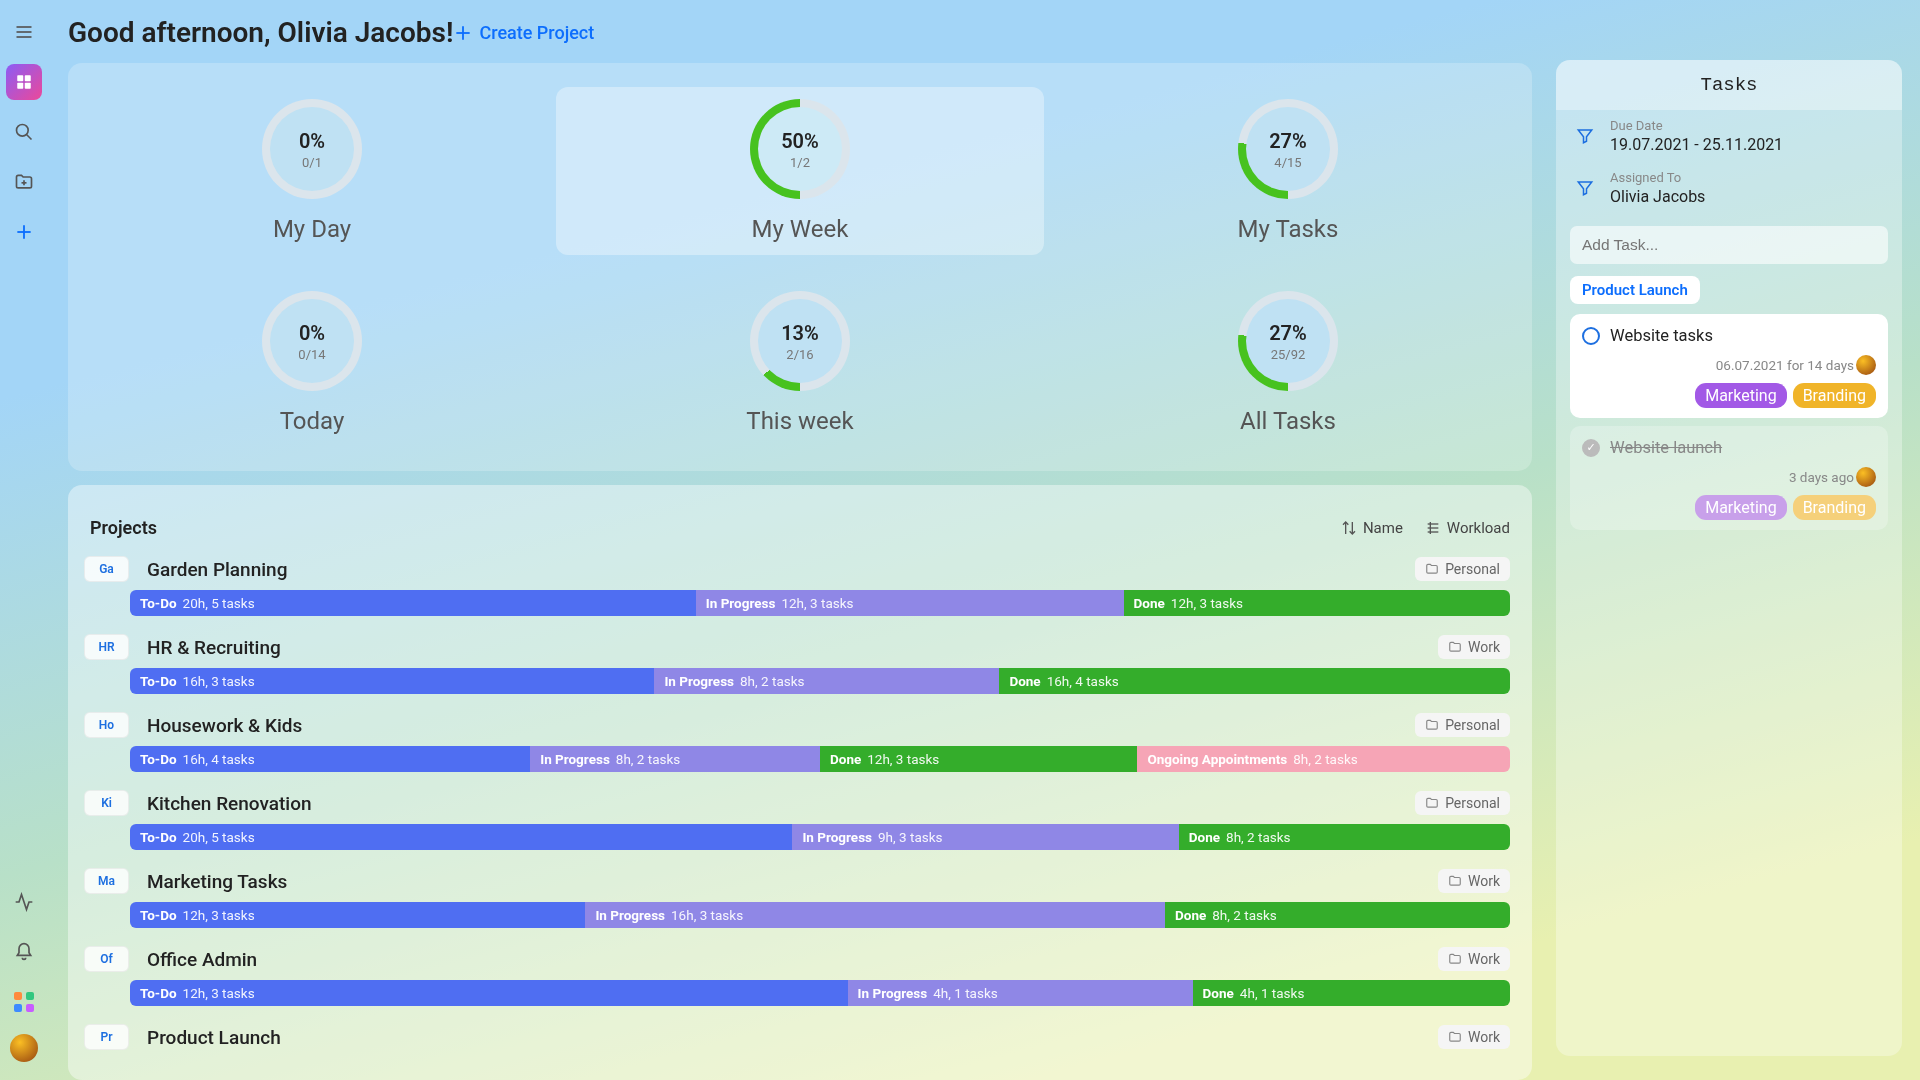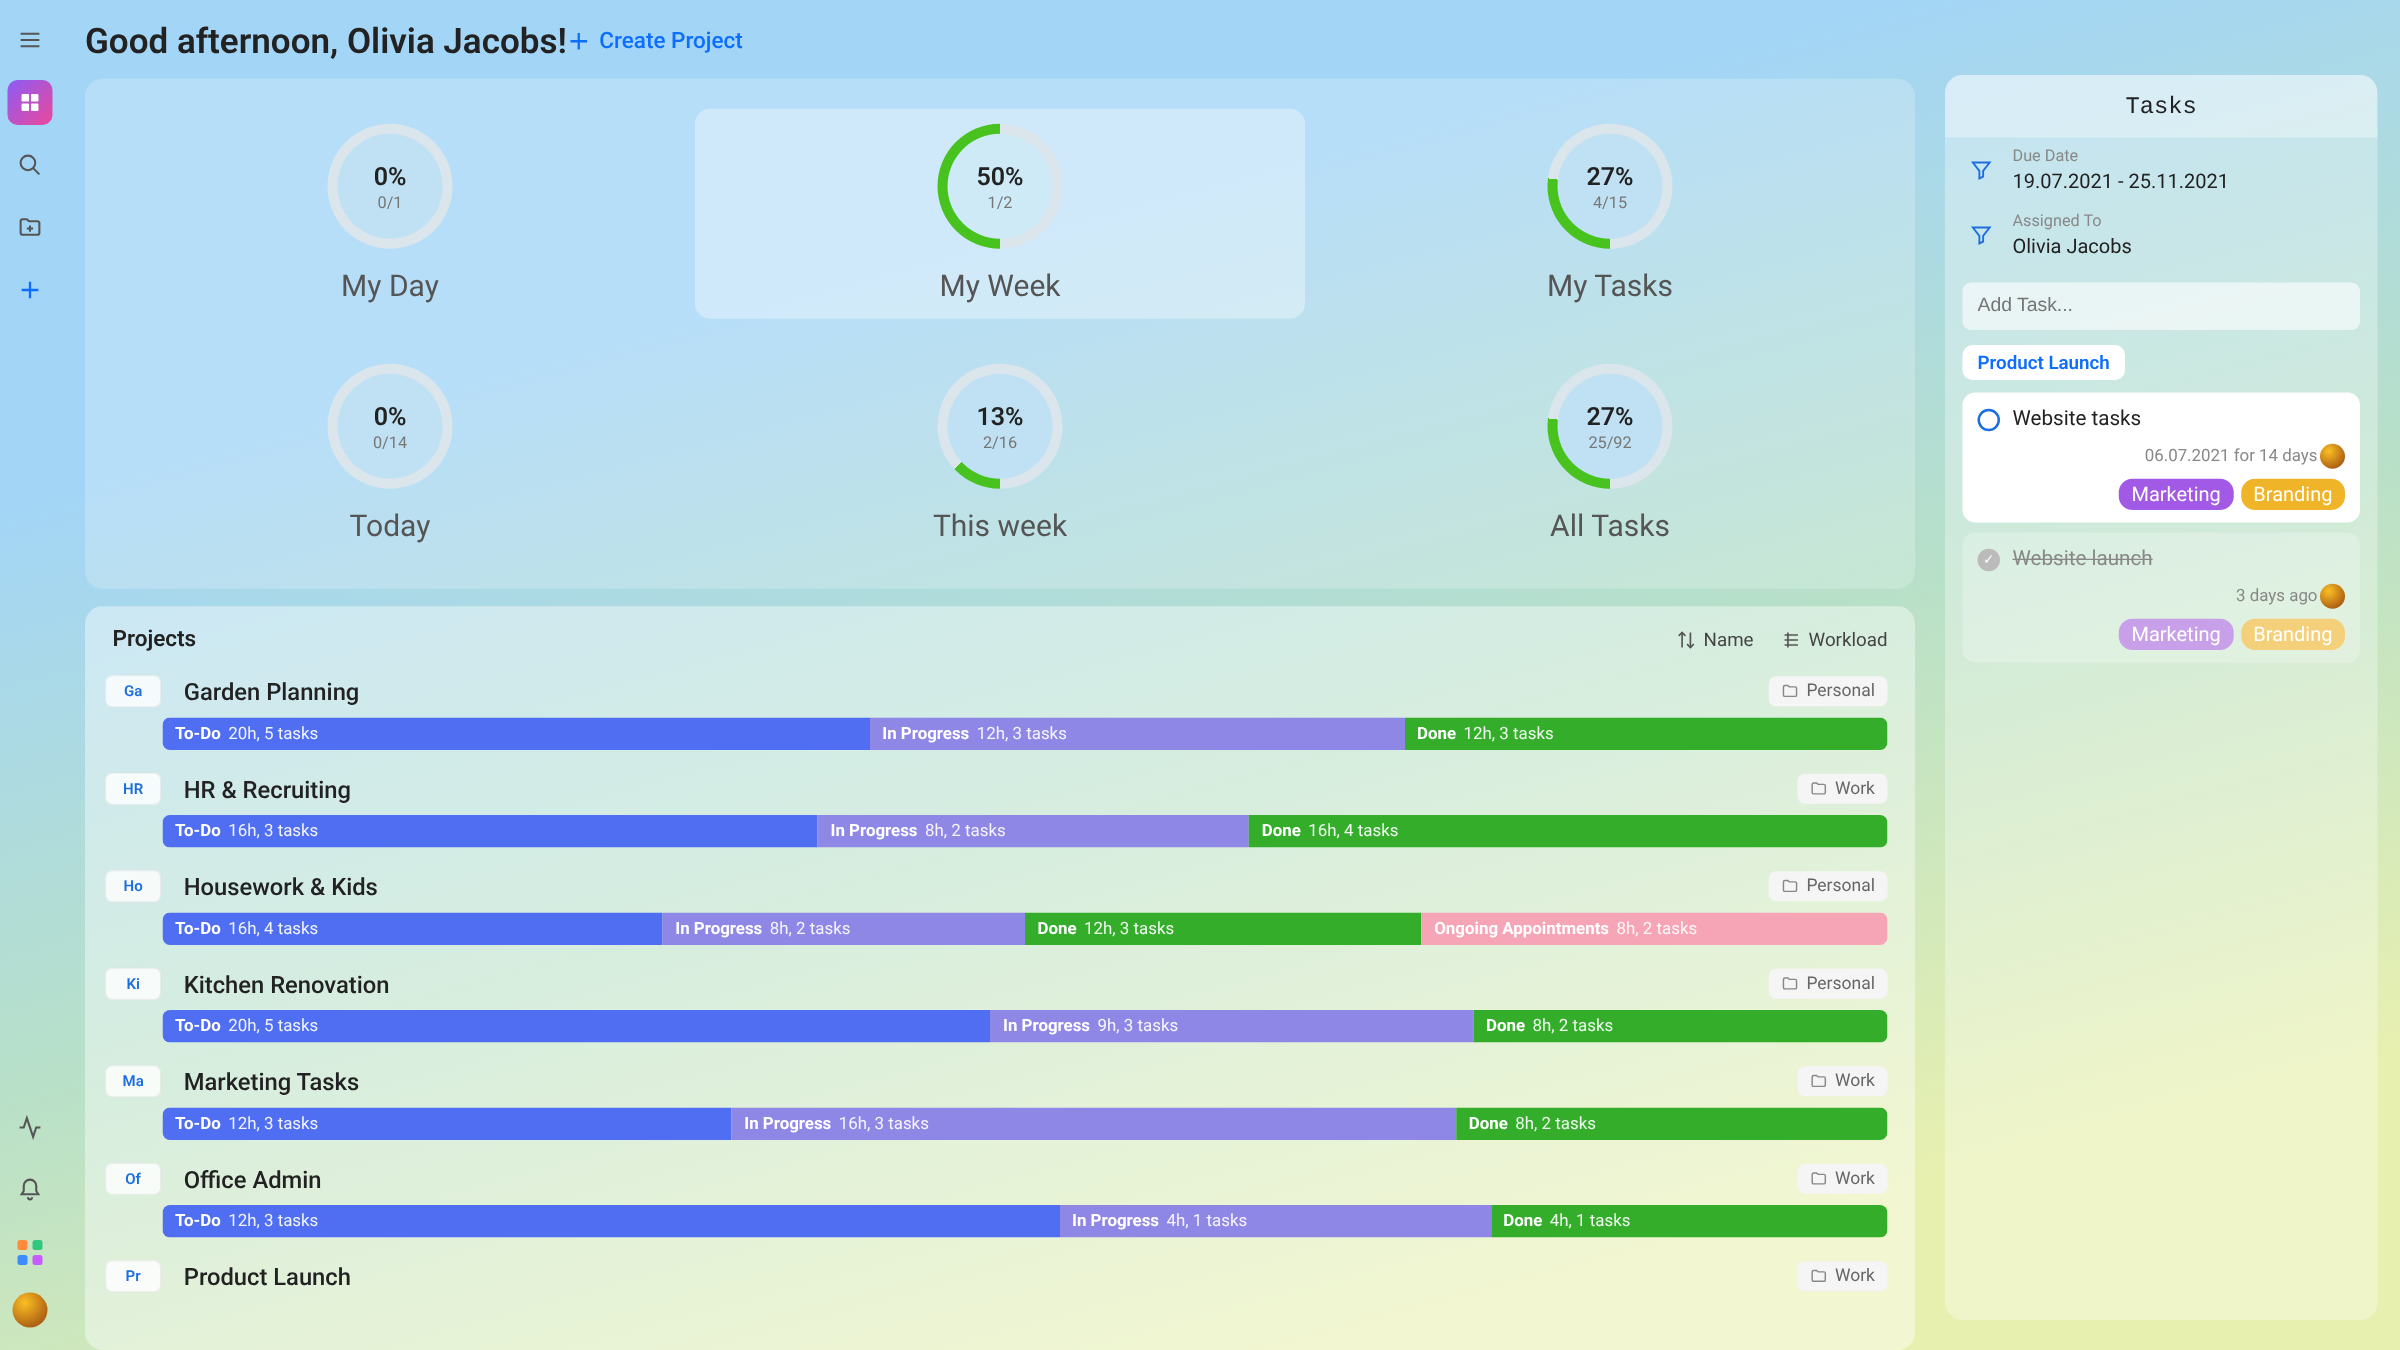--- a/index.html
+++ b/index.html
@@ -106,21 +106,21 @@
   
   .projects {
     background: rgba(255,255,255,0.42);
     border-radius: 14px;
     padding: 0 0 10px 0;
     flex: 1;
     overflow: hidden;
   }
   .projects-head {
     display:flex; align-items:center; justify-content:space-between;
-    padding: 16px 22px 10px 22px;
+    padding: 32px 22px 10px 22px;
     gap: 25px;
   }
   .projects-head h2 { font-size: 18px; font-weight:600; color:#222; }
   .projects-controls { display:flex; gap:22px; color:#444; font-size:15px;}
   .projects-controls .ctrl{ display:flex; align-items:center; gap:6px; cursor:pointer;}
 
   .project-row {
     padding: 8px 22px 4px 22px;
   }
   .project-top {

